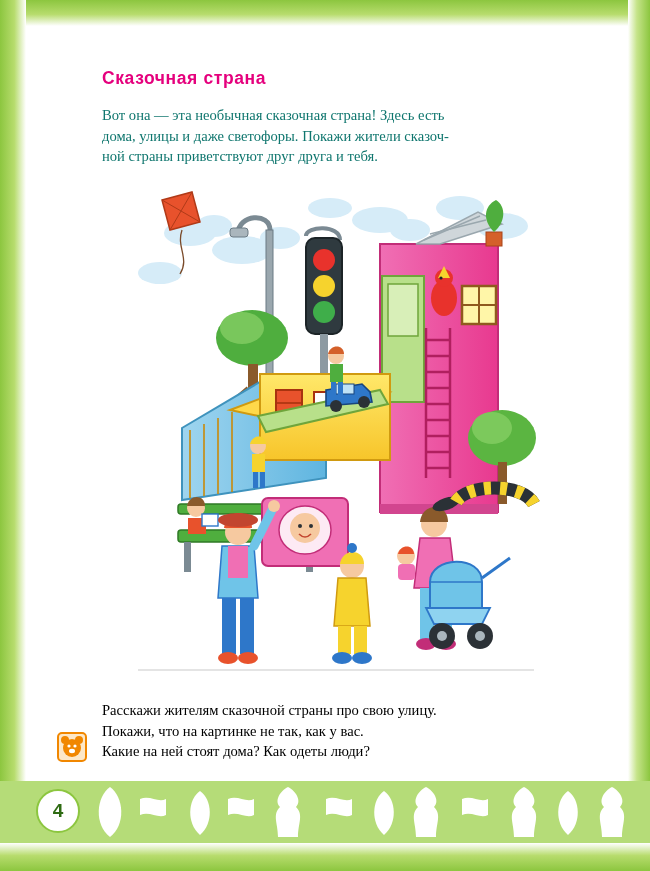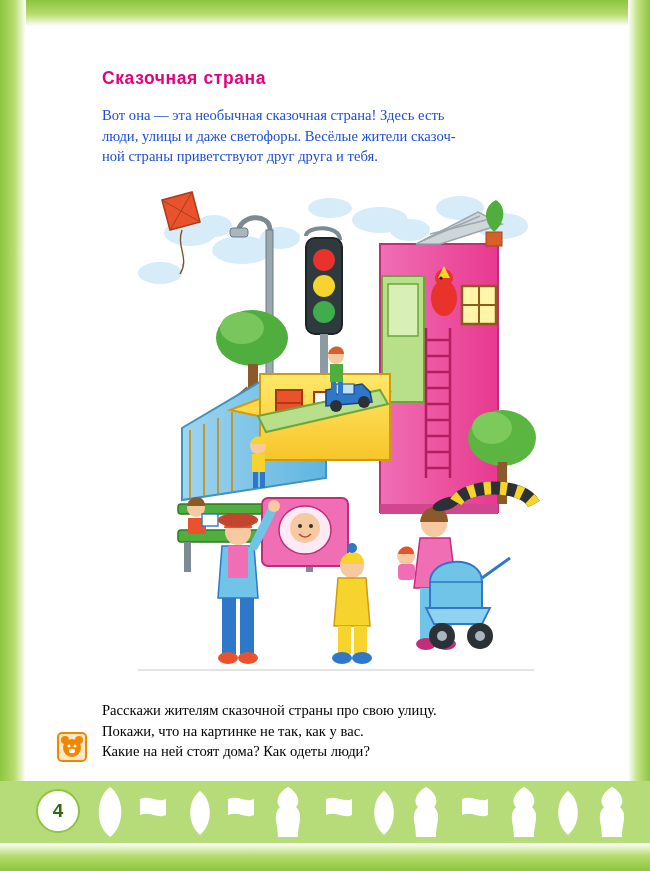--- a/index.html
+++ b/index.html
@@ -42,21 +42,21 @@
     color: #e5007d;
     font-family: "Liberation Sans", sans-serif;
     font-weight: bold;
     font-size: 17.5px;
     letter-spacing: 0.6px;
     margin: 0 0 16px 0;
   }
   .intro {
     font-size: 14.6px;
     line-height: 1.42;
-    color: #1d4ed8;
+    color: #0f766e;
     text-align: justify;
     margin: 0;
     hyphens: manual;
   }
   .intro span { display: block; }
 
   
   .illustration {
     position: absolute;
     left: 130px; top: 178px;
@@ -121,21 +121,21 @@
 
   <div class="frame-top"></div>
   <div class="frame-left"></div>
   <div class="frame-right"></div>
   <div class="frame-bottom"></div>
 
   <div class="content">
     <h1 class="title">Сказочная  страна</h1>
     <p class="intro">
       <span>Вот она — эта необычная сказочная страна! Здесь есть</span>
-      <span>люди, улицы и даже светофоры. Весёлые жители сказоч-</span>
+      <span>дома, улицы и даже светофоры. Покажи жители сказоч-</span>
       <span>ной страны приветствуют друг друга и тебя.</span>
     </p>
   </div>
 
   <div class="illustration">
     <svg width="412" height="500" viewBox="0 0 412 500" xmlns="http://www.w3.org/2000/svg">
       <defs>
         <linearGradient id="pinkWall" x1="0" y1="0" x2="1" y2="0">
           <stop offset="0%" stop-color="#f06fb4"></stop>
           <stop offset="100%" stop-color="#e8398f"></stop>

